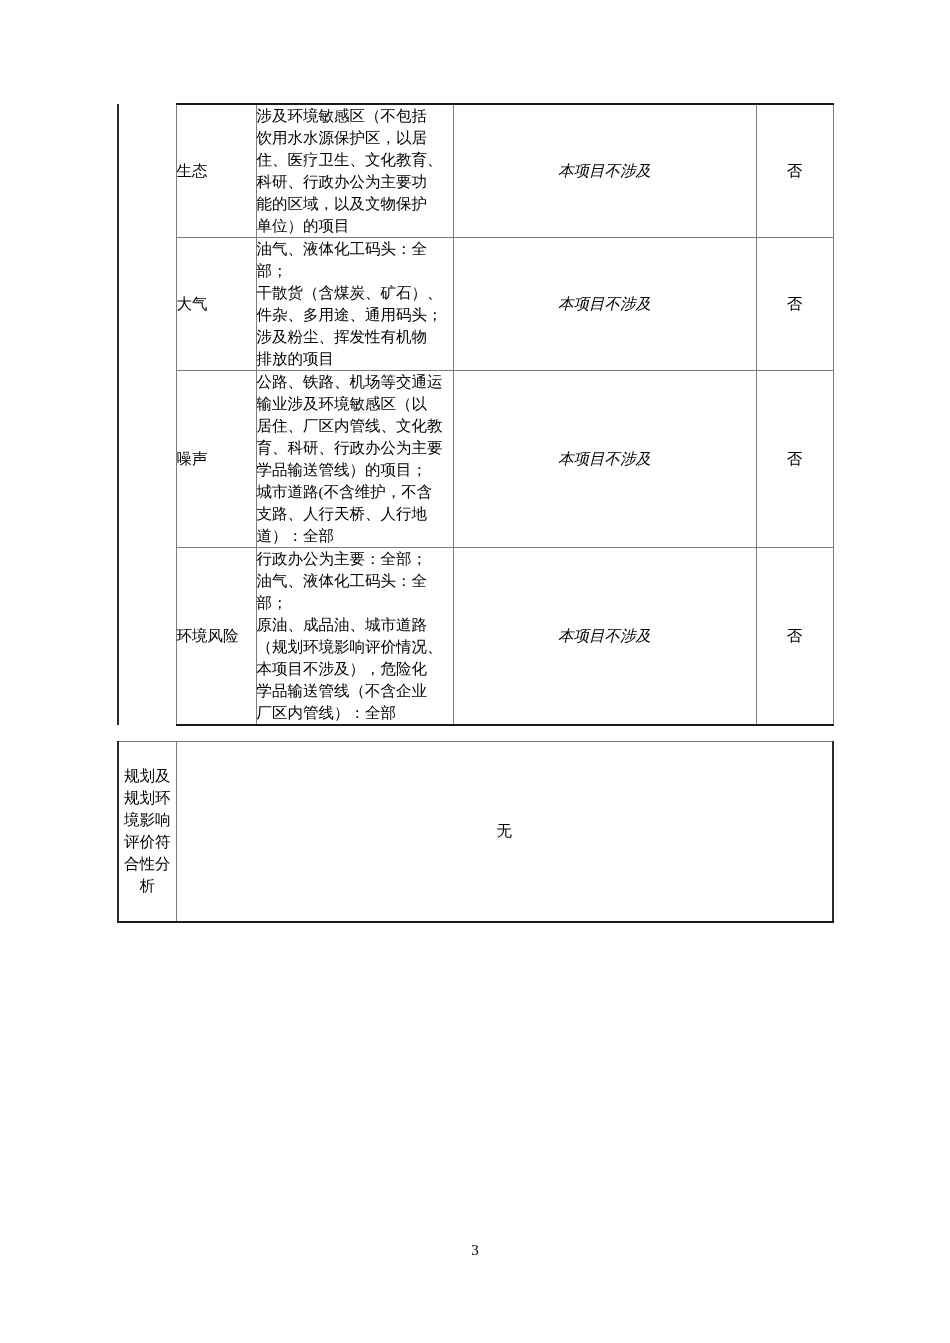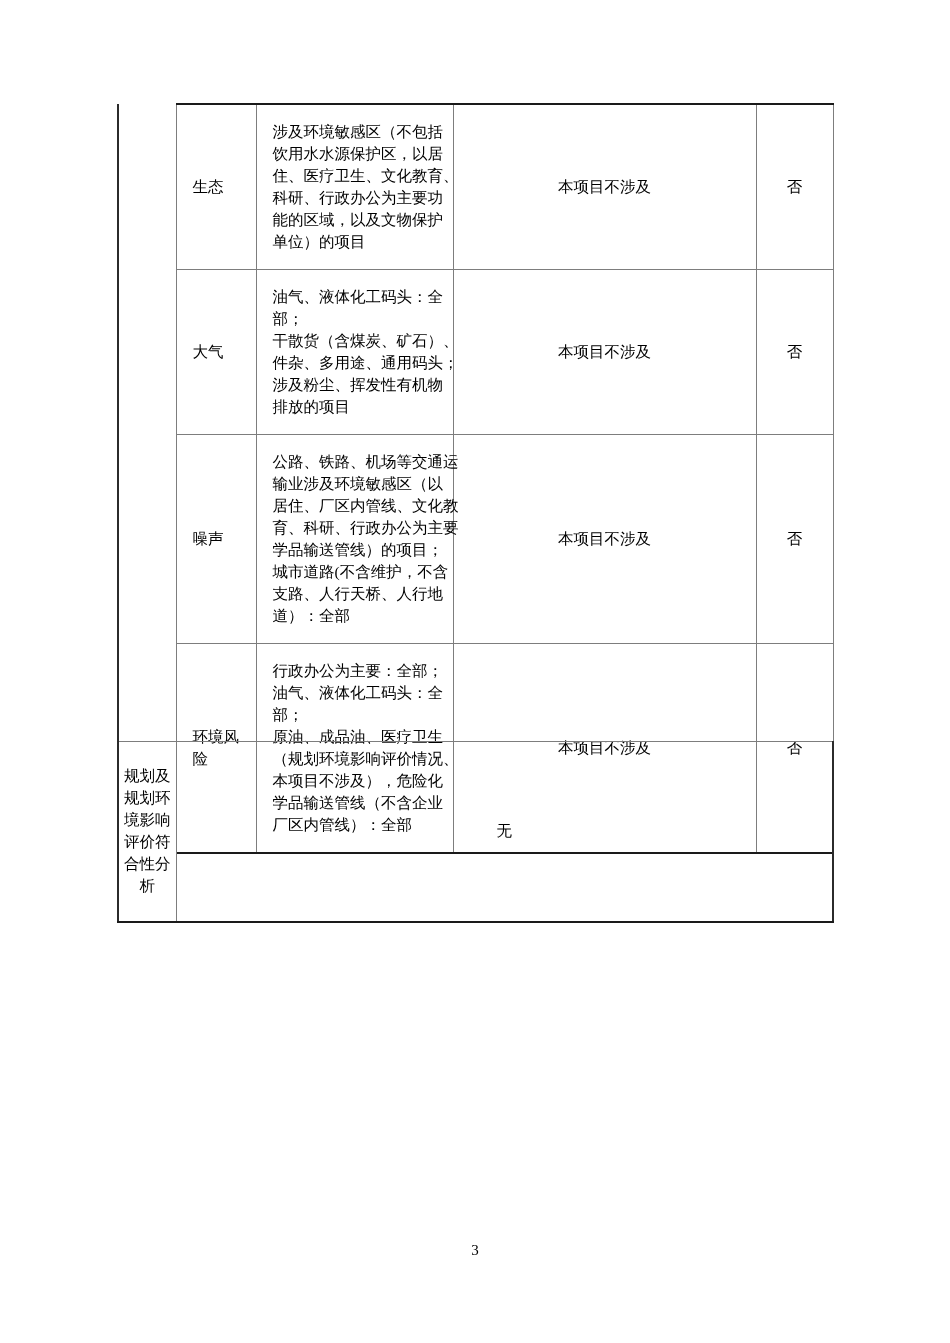--- a/index.html
+++ b/index.html
@@ -30,21 +30,21 @@
     position: absolute;
     left: 117px;
     top: 103px;
     width: 715px;
     border-collapse: collapse;
     table-layout: fixed;
   }
   .doc-table td {
     border: 1px solid #7d7d7d;
     vertical-align: middle;
-    padding: 16px;
+    padding: 0;
     font-size: 15.5px;
     line-height: 1.42;
   }
 
   
   .col-a { width: 58px; }
   .col-b { width: 80px; }
   .col-c { width: 197px; }
   .col-d { width: 303px; }
   .col-e { width: 77px; }
@@ -53,20 +53,21 @@
     padding: 4px 2px 4px 5px;
     text-align: left;
     vertical-align: top;
   }
   .cell-factor {
     vertical-align: middle;
   }
   .cell-mid {
     text-align: center;
     vertical-align: middle;
+    font-style: italic;
   }
   .cell-yn {
     text-align: center;
     vertical-align: middle;
   }
   .cell-blank {
     border-top: none !important;
     border-left: 2px solid #2b2b2b !important;
     border-bottom: none !important;
   }
@@ -203,21 +204,21 @@
       </tr>
 
       <tr>
         <td class="cell-factor rule-bottom-thick">
           <span>环境风险</span>
         </td>
         <td class="cell-desc rule-bottom-thick">
           <span class="desc-line">行政办公为主要：全部；</span>
           <span class="desc-line">油气、液体化工码头：全</span>
           <span class="desc-line">部；</span>
-          <span class="desc-line">原油、成品油、医疗卫生</span>
+          <span class="desc-line">原油、成品油、城市道路</span>
           <span class="desc-line">（规划环境影响评价情况、</span>
           <span class="desc-line">本项目不涉及），危险化</span>
           <span class="desc-line">学品输送管线（不含企业</span>
           <span class="desc-line">厂区内管线）：全部</span>
         </td>
         <td class="cell-mid rule-bottom-thick">
           <span>本项目不涉及</span>
         </td>
         <td class="cell-yn rule-bottom-thick">
           <span>否</span>

